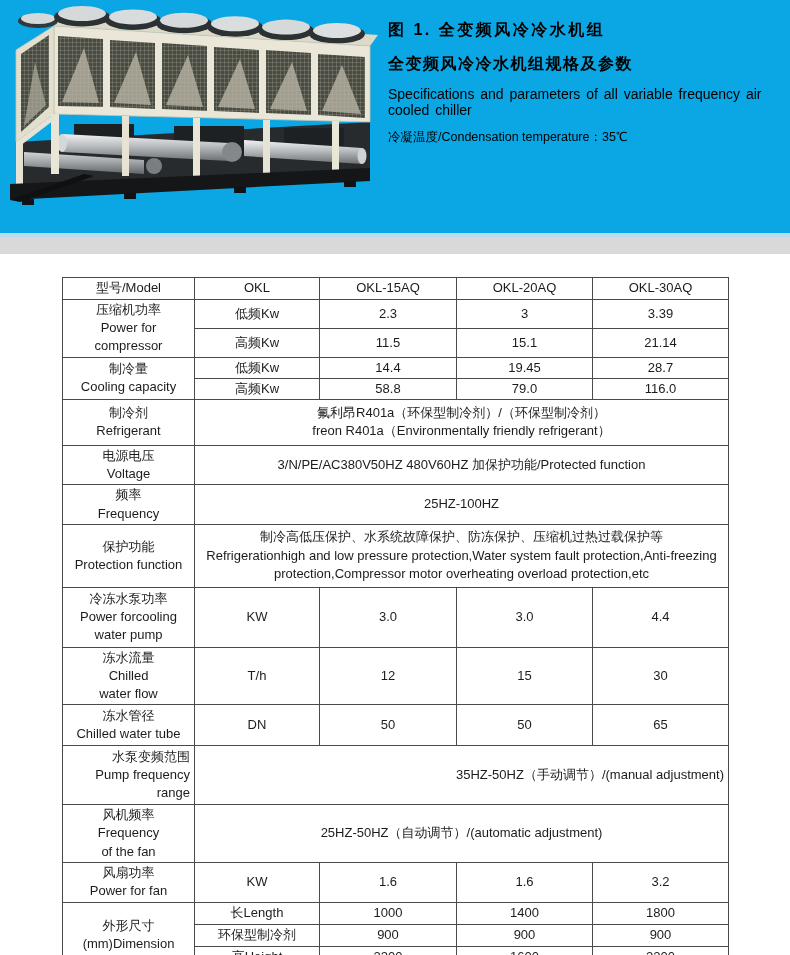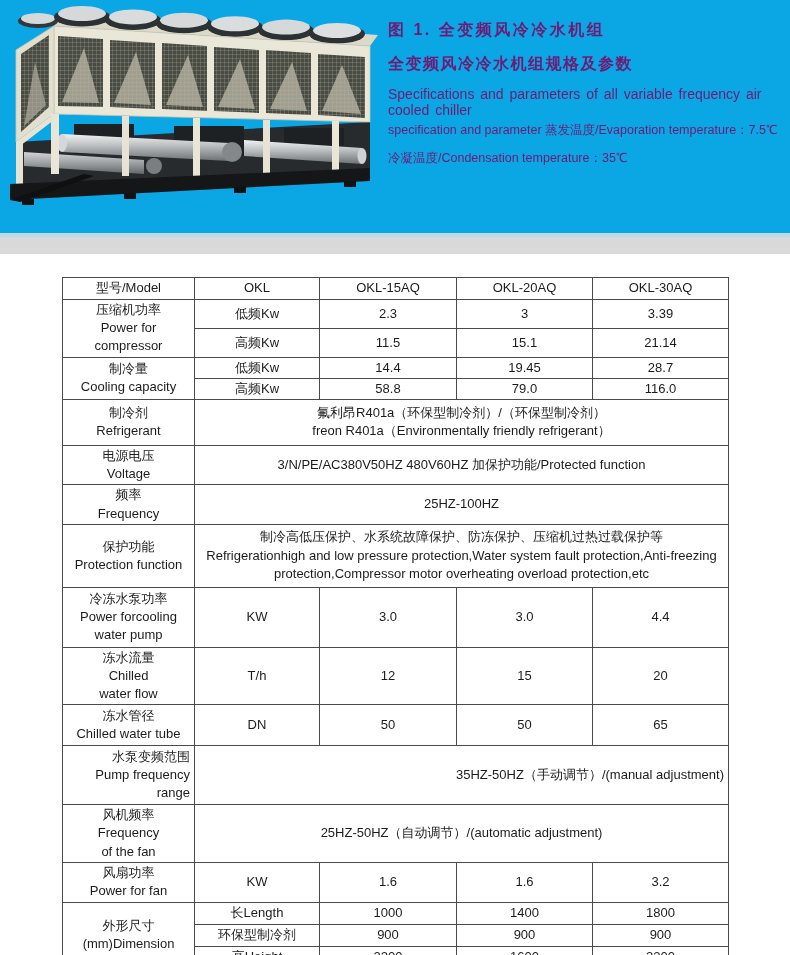--- a/index.html
+++ b/index.html
@@ -5,21 +5,21 @@
   html,body { margin:0; padding:0; background:#ffffff; }
   .page {
     position:relative; width:790px; height:955px; background:#ffffff;
     font-family:"Liberation Sans", sans-serif; overflow:hidden;
   }
   
   .banner { position:absolute; top:0; left:0; width:790px; height:233px; background:#0aa7e4; }
   .strip-lightblue { position:absolute; top:233px; left:0; width:790px; height:4px; background:#b9dcec; }
   .strip-gray { position:absolute; top:237px; left:0; width:790px; height:17px; background:#d9d9d9; }
   .chiller-svg { position:absolute; top:2px; left:4px; }
-  .head-text { position:absolute; left:388px; top:20px; width:400px; color:#701a75; }
+  .head-text { position:absolute; left:388px; top:20px; width:400px; color:#000000; }
   .cap-zh  { font-size:16px; font-weight:bold; letter-spacing:2.5px; }
   .cap-en  { font-size:12.5px; font-weight:bold; margin-top:10px; letter-spacing:1.6px; word-spacing:5px; }
   .title-zh{ font-size:16px; font-weight:600; margin-top:13px; letter-spacing:1.5px; }
   .sub1 { font-size:14px; margin-top:11px; word-spacing:2px; }
   .sub2 { font-size:12.5px; margin-top:4px; }
   .sub3 { font-size:12.5px; margin-top:11px; }
   
   table.spec {
     position:absolute; top:277px; left:62px; width:666px;
     border-collapse:collapse; table-layout:fixed; color:#1c1c1c;
@@ -154,21 +154,20 @@
         <rect x="120" y="191" width="12" height="6" fill="#101214"></rect>
         <rect x="230" y="185" width="12" height="6" fill="#101214"></rect>
         <rect x="340" y="179" width="12" height="6" fill="#101214"></rect>
       </g>
     </svg>
 
     <div class="head-text">
       <div class="cap-zh">图 1.  全变频风冷冷水机组</div>
       <div class="title-zh">全变频风冷冷水机组规格及参数</div>
       <div class="sub1">Specifications and parameters of all variable frequency air cooled chiller</div>
-      <div class="sub2">specification and parameter  蒸发温度/Evaporation temperature：7.5℃</div>
       <div class="sub3">冷凝温度/Condensation temperature：35℃</div>
     </div>
   </div>
 
   <div class="strip-lightblue"></div>
   <div class="strip-gray"></div>
 
   <table class="spec">
     <colgroup>
       <col class="c0">
@@ -252,21 +251,21 @@
         <td>4.4</td>
       </tr>
 
       <tr class="h56">
         <td>冻水流量
 Chilled
 water flow</td>
         <td>T/h</td>
         <td>12</td>
         <td>15</td>
-        <td>20</td>
+        <td>30</td>
       </tr>
 
       <tr class="h40">
         <td>冻水管径
 Chilled water tube</td>
         <td>DN</td>
         <td>50</td>
         <td>50</td>
         <td>65</td>
       </tr>

